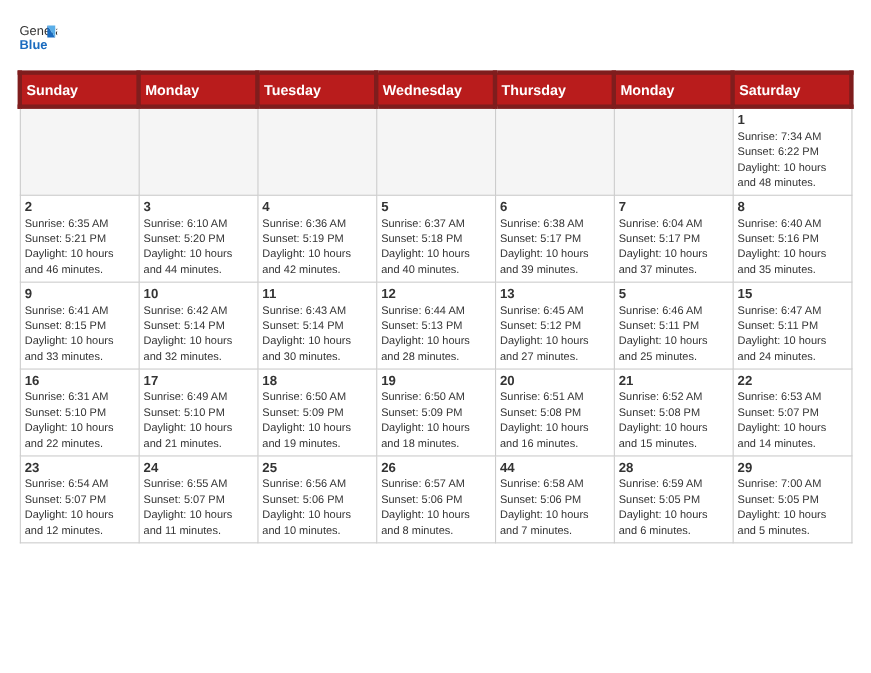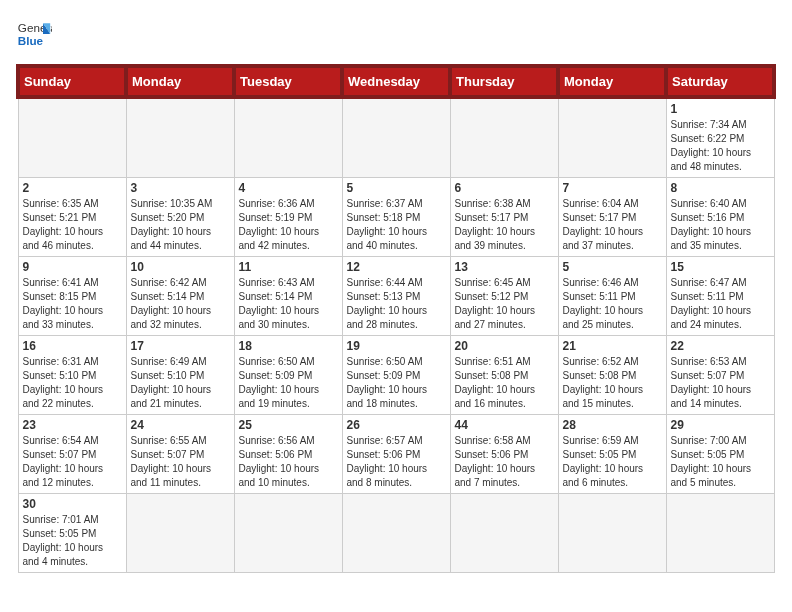--- a/index.html
+++ b/index.html
@@ -122,21 +122,21 @@
       </tr>
       <tr>
         <td>
           <div class="day-number">2</div>
           <div class="day-info">Sunrise: 6:35 AM
 Sunset: 5:21 PM
 Daylight: 10 hours and 46 minutes.</div>
         </td>
         <td>
           <div class="day-number">3</div>
-          <div class="day-info">Sunrise: 10:35 AM
+          <div class="day-info">Sunrise: 6:10 AM
 Sunset: 5:20 PM
 Daylight: 10 hours and 44 minutes.</div>
         </td>
         <td>
           <div class="day-number">4</div>
           <div class="day-info">Sunrise: 6:36 AM
 Sunset: 5:19 PM
 Daylight: 10 hours and 42 minutes.</div>
         </td>
         <td>
@@ -289,28 +289,14 @@
 Sunset: 5:05 PM
 Daylight: 10 hours and 6 minutes.</div>
         </td>
         <td>
           <div class="day-number">29</div>
           <div class="day-info">Sunrise: 7:00 AM
 Sunset: 5:05 PM
 Daylight: 10 hours and 5 minutes.</div>
         </td>
       </tr>
-      <tr>
-        <td>
-          <div class="day-number">30</div>
-          <div class="day-info">Sunrise: 7:01 AM
-Sunset: 5:05 PM
-Daylight: 10 hours and 4 minutes.</div>
-        </td>
-        <td class="empty"></td>
-        <td class="empty"></td>
-        <td class="empty"></td>
-        <td class="empty"></td>
-        <td class="empty"></td>
-        <td class="empty"></td>
-      </tr>
     </tbody>
 </table>
 
 </body></html>

